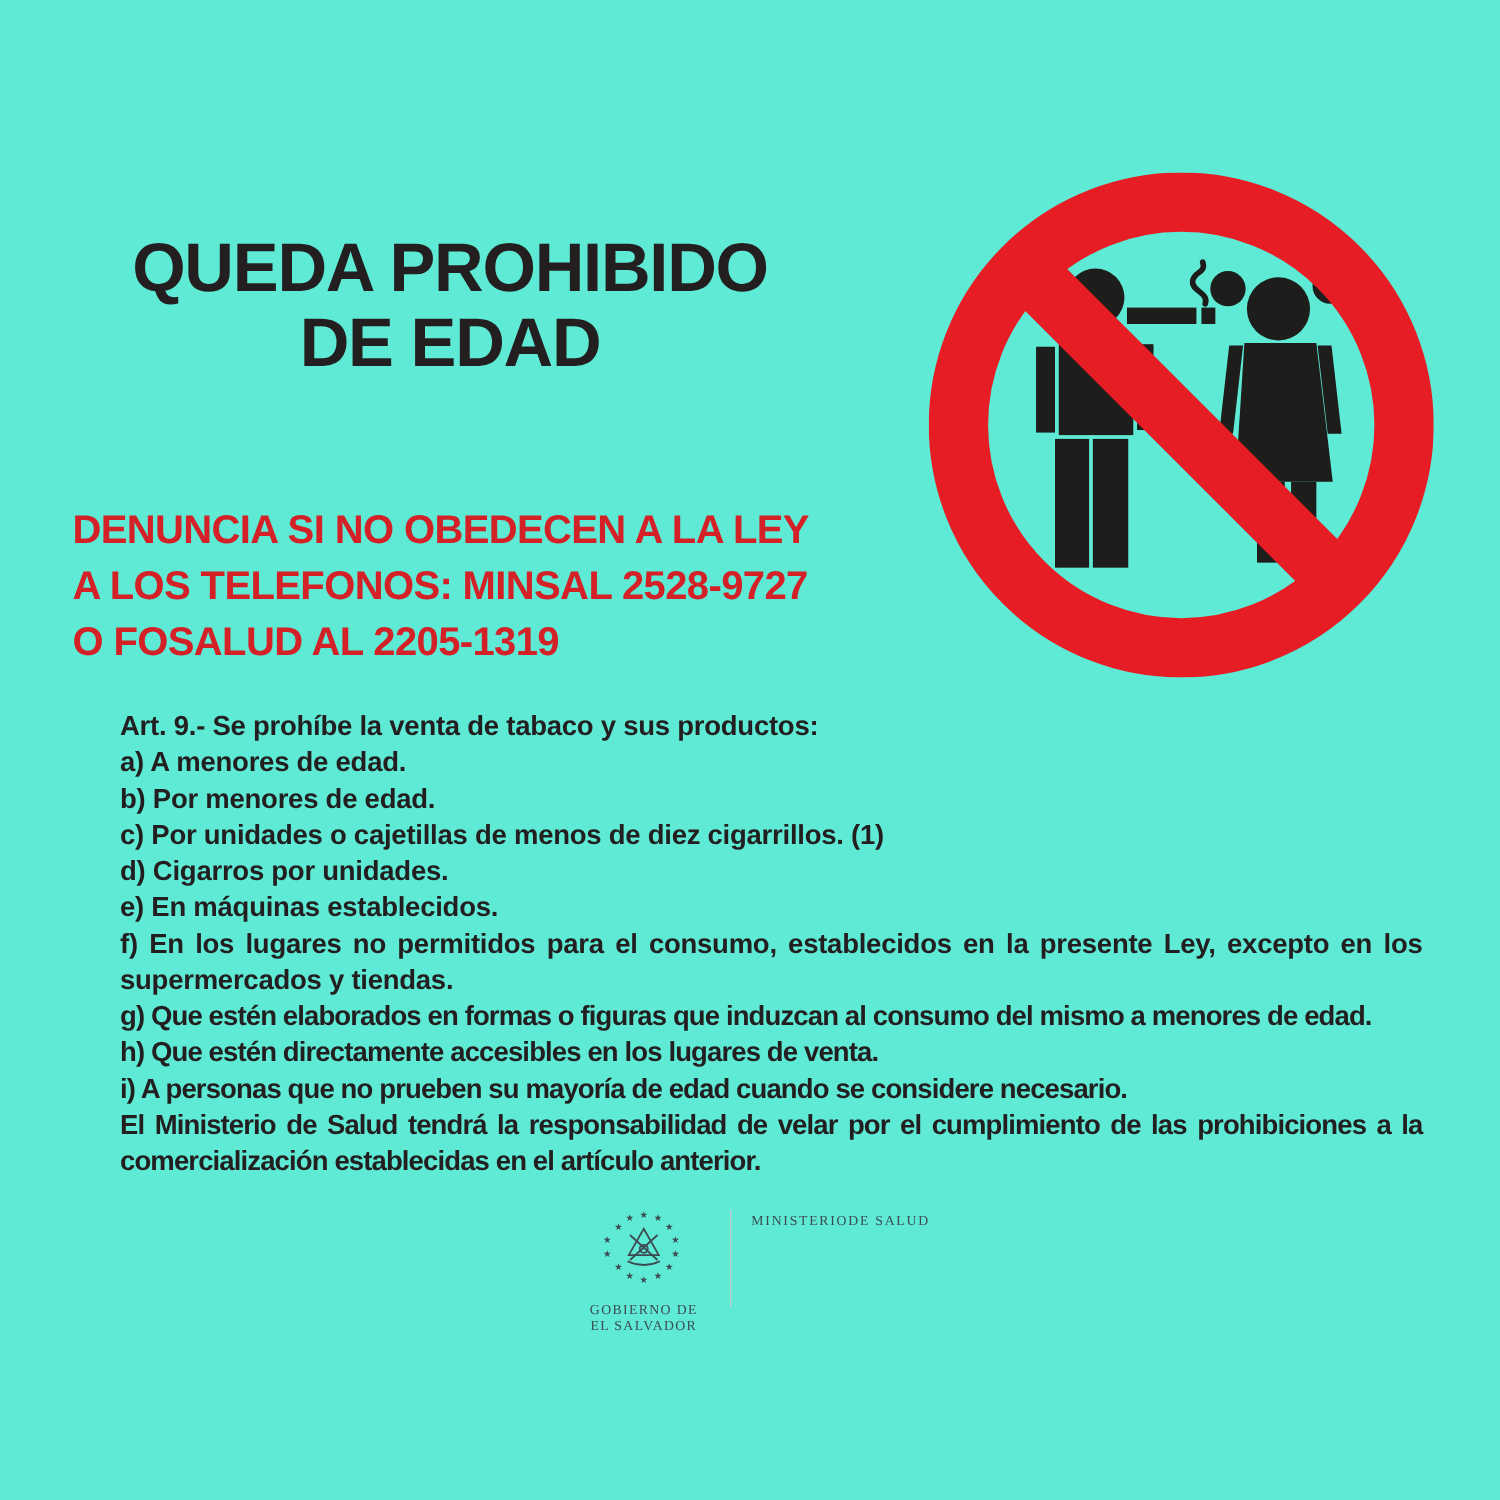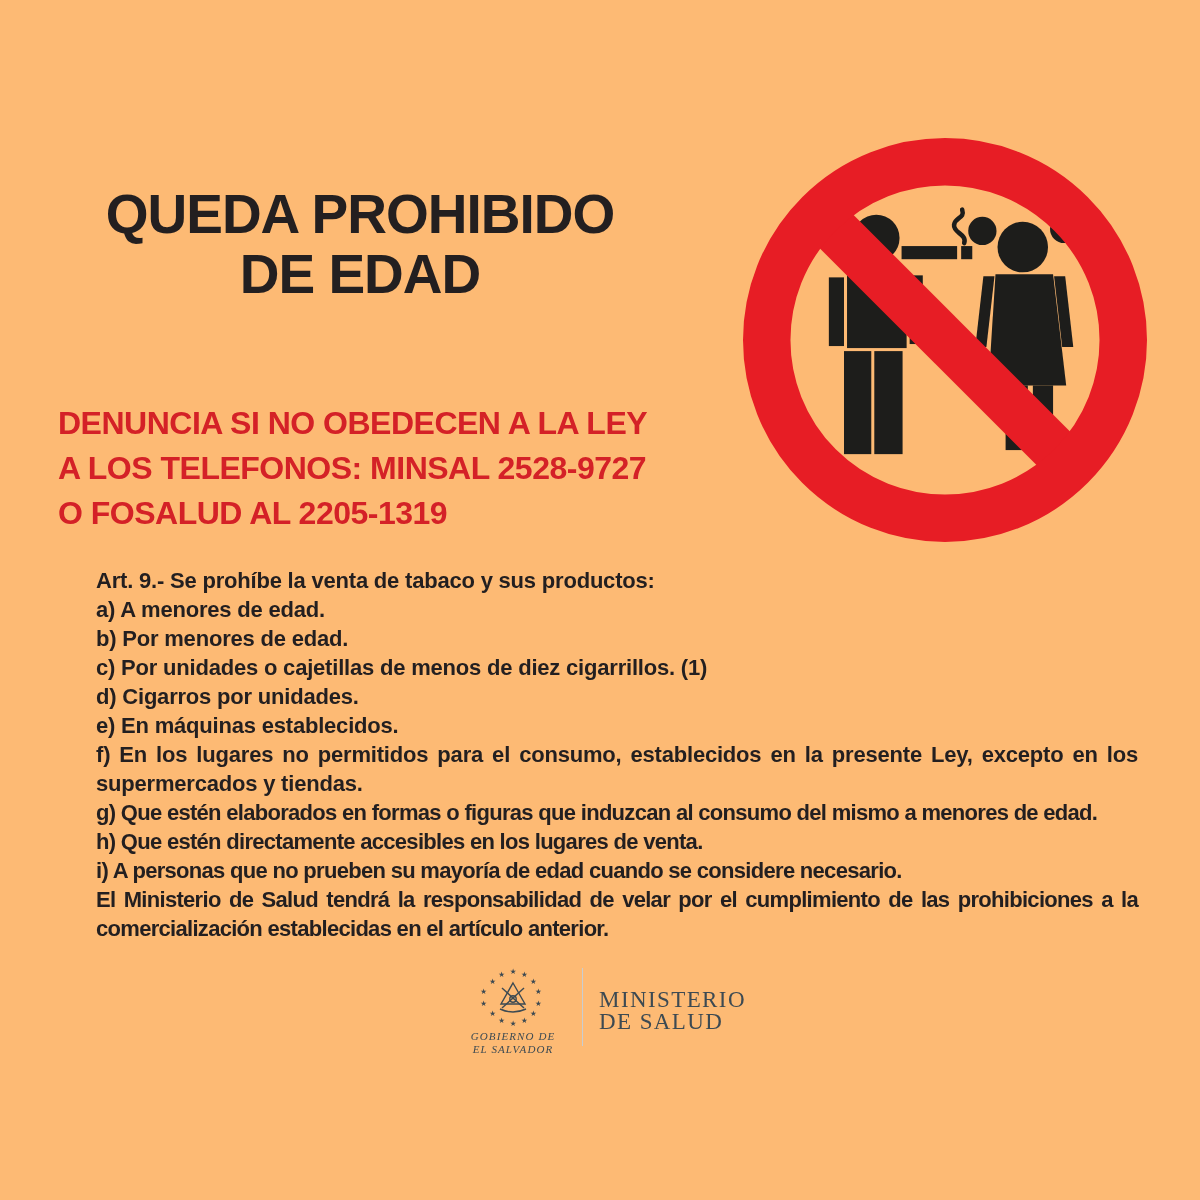--- a/index.html
+++ b/index.html
@@ -6,21 +6,21 @@
     --prohibition-red:#e71d25;
     --alert-red:#d42127;
     --text-black:#231f20;
     --footer-slate:#3d4a52;
     --divider-gray:#c9cdd0;
   }
   html,body{margin:0;padding:0;background:#ffffff;}
   .poster{
     position:relative;
     width:1200px;height:1200px;
-    background:#fdba74;
+    background:#5eead4;
     overflow:hidden;
     font-family:"Liberation Sans", sans-serif;
     color:var(--text-black);
   }
   
   .title-block{
     position:absolute;left:58px;top:184px;width:604px;
     text-align:center;
     font-weight:bold;
     font-size:55px;line-height:60px;
@@ -56,37 +56,36 @@
     position:absolute;left:0;top:966px;width:1200px;
     display:flex;justify-content:center;align-items:stretch;
   }
   .crest-col{
     width:118px;
     display:flex;flex-direction:column;align-items:center;
     color:var(--footer-slate);
   }
   .crest-col svg{display:block;}
   .gov-label{
-    margin-top:0;
+    margin-top:12px;
     font-family:"Liberation Serif", serif;
     font-size:11px;line-height:13px;
     letter-spacing:1.1px;
     text-align:center;
     color:var(--footer-slate);
-    font-style:italic;
   }
   .footer-divider{
     width:1px;background:var(--divider-gray);
     margin:2px 16px 2px 10px;
     height:78px;
   }
   .ministry-col{
-    display:flex;flex-direction:column;justify-content:center;
+    display:flex;flex-direction:row;justify-content:center;
     font-family:"Liberation Serif", serif;
-    font-size:23px;line-height:22px;
+    font-size:11px;line-height:22px;
     letter-spacing:1.4px;
     color:var(--footer-slate);
   }
 </style>
 </head>
 <body>
 
 <div class="poster">
 
   <div class="title-block">

